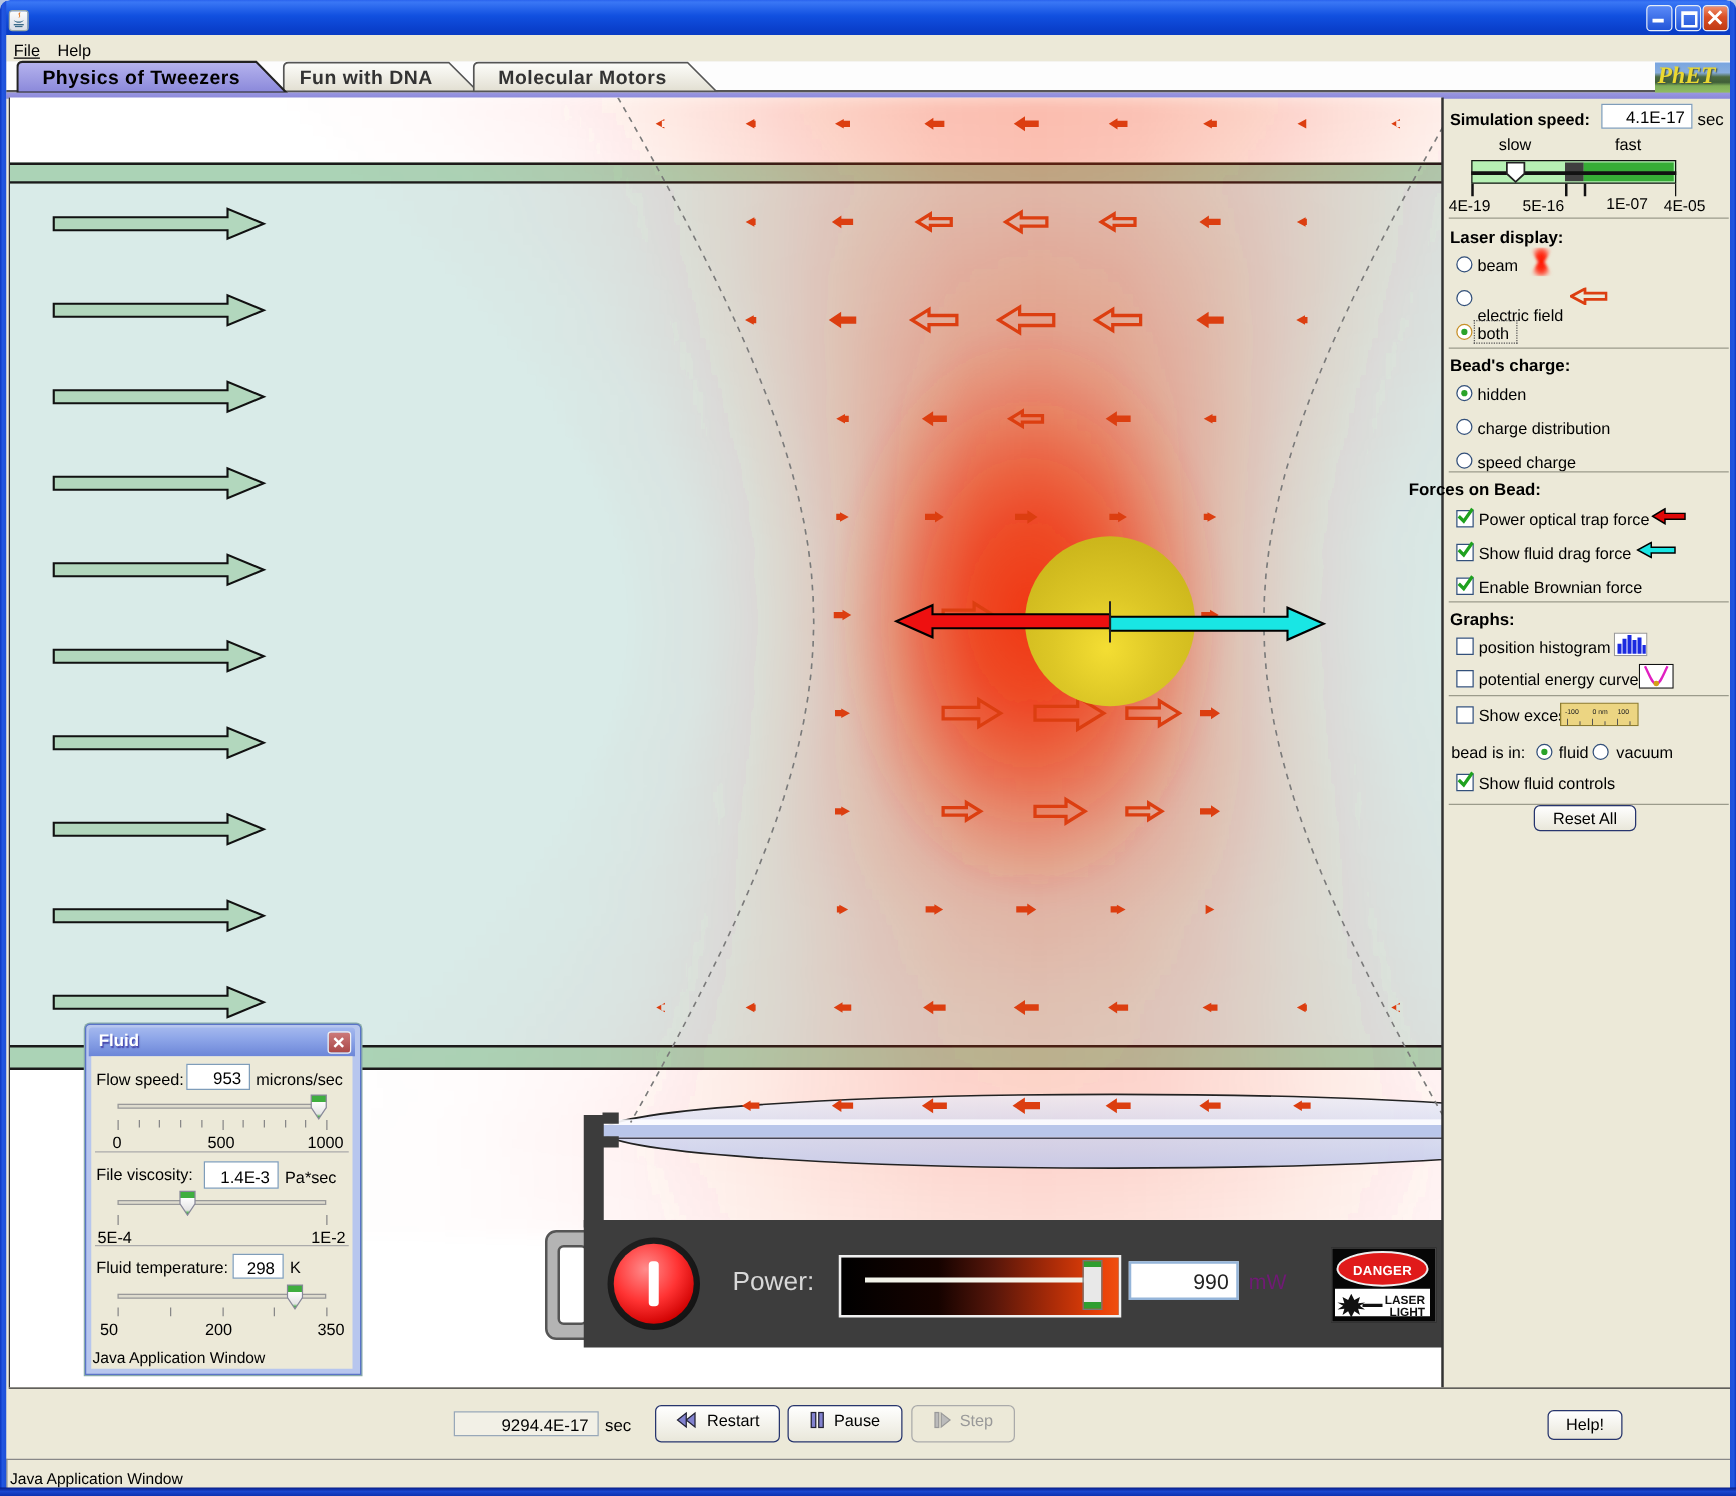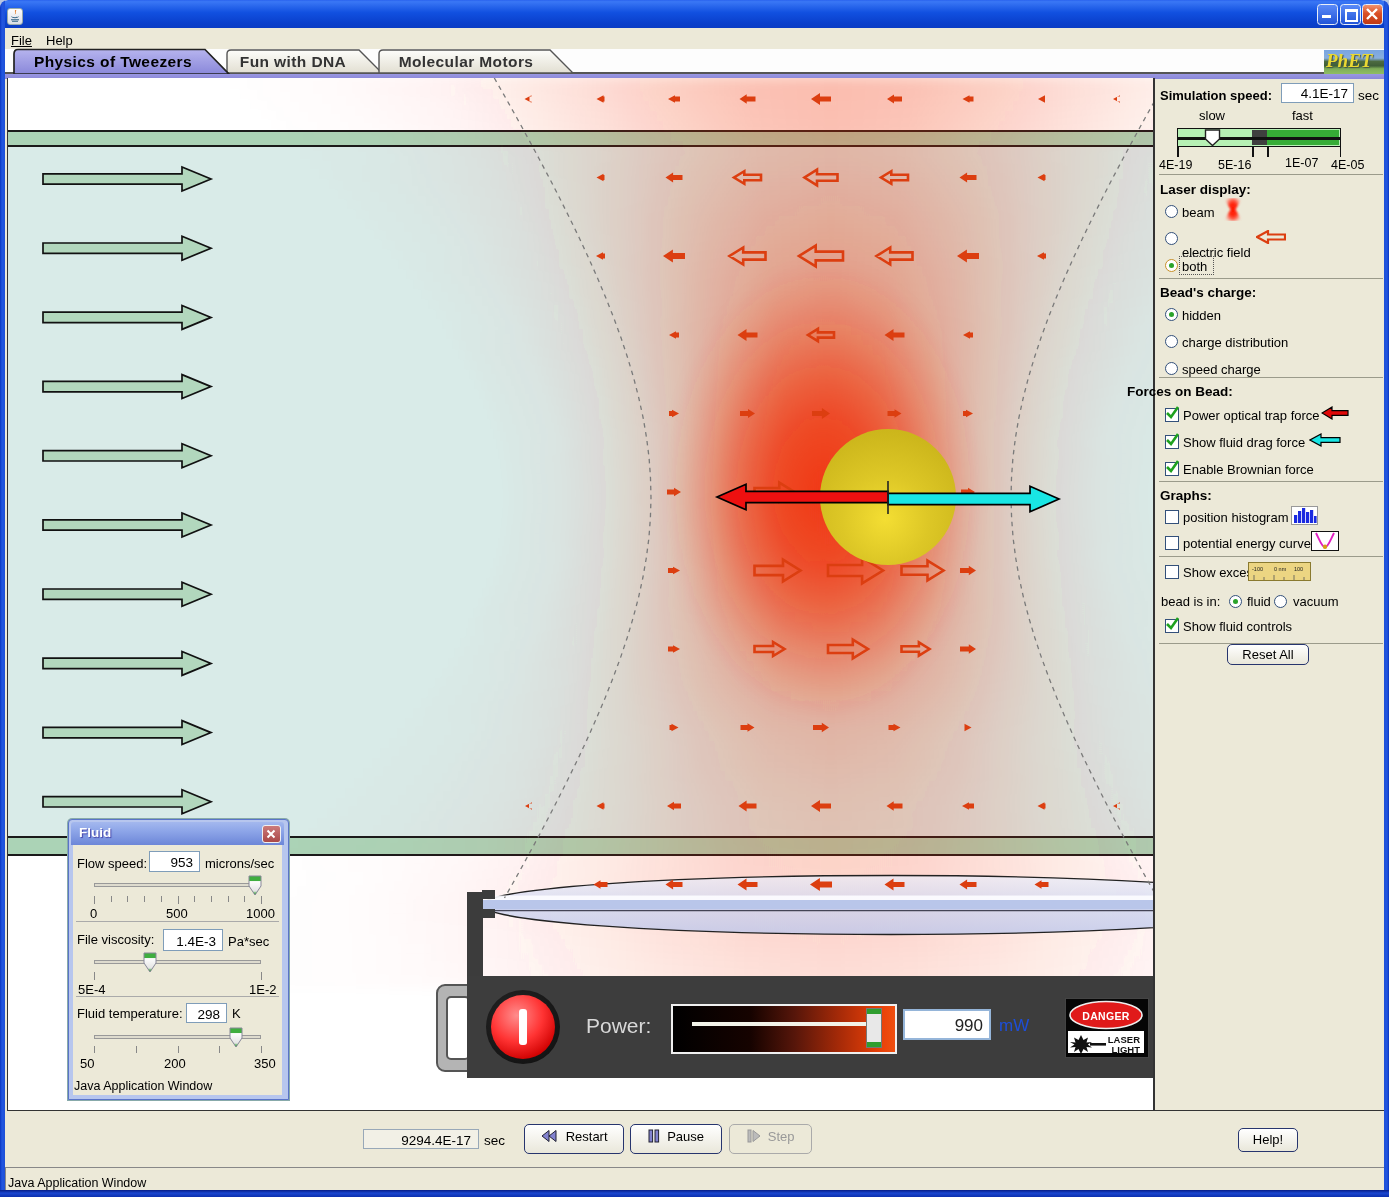--- a/index.html
+++ b/index.html
@@ -1892,21 +1892,21 @@
 <div style="position:absolute;left:459px;top:814px;width:16px;height:90px;background:#3c3c3c"></div>
 <div style="position:absolute;left:459px;top:898px;width:687px;height:102px;background:#3d3d3d"></div>
 <div style="position:absolute;left:478px;top:912px;width:74px;height:74px;background:radial-gradient(circle at 42% 38%,#2a2a2a,#0c0c0c);border-radius:50%"></div>
 <div style="position:absolute;left:483px;top:917px;width:64px;height:64px;background:radial-gradient(circle at 40% 32%,#ff8d8d,#f33 45%,#cf0000 78%,#a80000);border-radius:50%"></div>
 <div style="position:absolute;left:511px;top:931px;width:8px;height:36px;background:#fff;border-radius:3px"></div>
 <div style="position:absolute;left:578px;top:936px;width:100px;height:26px;color:#d8d8d8;font-size:21px;">Power:</div>
 <div style="position:absolute;left:663px;top:926px;width:222px;height:46px;background:linear-gradient(90deg,#000 0%,#160300 35%,#57160a 55%,#a62a08 75%,#e84008 93%,#ef4f10 100%);border:2px solid #f0f0f0"></div>
 <div style="position:absolute;left:684px;top:944px;width:178px;height:4px;background:#f3f3e9"></div>
 <div style="position:absolute;left:858px;top:930px;width:14px;height:38px;background:linear-gradient(180deg,#2f9e2f 0 5px,#e8e8e8 5px calc(100% - 5px),#2f9e2f calc(100% - 5px));border:1.5px solid #777"></div>
 <div style="position:absolute;left:895px;top:931px;width:88px;height:31px;background:#fff;border:2px solid #95b5d9;color:#222;font-size:17px;text-align:right;padding:5px 6px 0 0;box-sizing:border-box">990</div>
-<div style="position:absolute;left:991px;top:938px;width:44px;height:22px;color:#1d4ed8;font-size:17px;">mW</div>
+<div style="position:absolute;left:991px;top:938px;width:44px;height:22px;color:#701a75;font-size:17px;">mW</div>
 <div style="position:absolute;left:1057px;top:920px;width:82px;height:58px;background:#060606;border:1px solid #444"></div>
 <svg style="position:absolute;left:1057px;top:920px" width="82" height="58" xmlns="http://www.w3.org/2000/svg">
         <ellipse cx="41" cy="17" rx="36" ry="13.5" fill="#e01a1a" stroke="#eee" stroke-width="1.6"></ellipse>
         <text x="41" y="22" font-family="Liberation Sans" font-size="10.5" font-weight="bold" fill="#fff" text-anchor="middle" letter-spacing="0.3">DANGER</text>
         <rect x="3" y="33" width="76" height="22" fill="#fff"></rect>
         <g fill="#111">
           <polygon points="16,37 18.5,42 23,39.5 21.5,44.5 27,44 22.8,46.5 27,49.5 21.5,49 23,54 18.5,51 16,56 13.5,51 9,54 10.5,49 5,49.5 9.5,46.5 5,44 10.5,44.5 9,39.5 13.5,42"></polygon>
           <rect x="25" y="45" width="16" height="2.6"></rect>
         </g>
         <text x="75" y="45" font-family="Liberation Sans" font-size="9.5" font-weight="bold" fill="#111" text-anchor="end">LASER</text>

